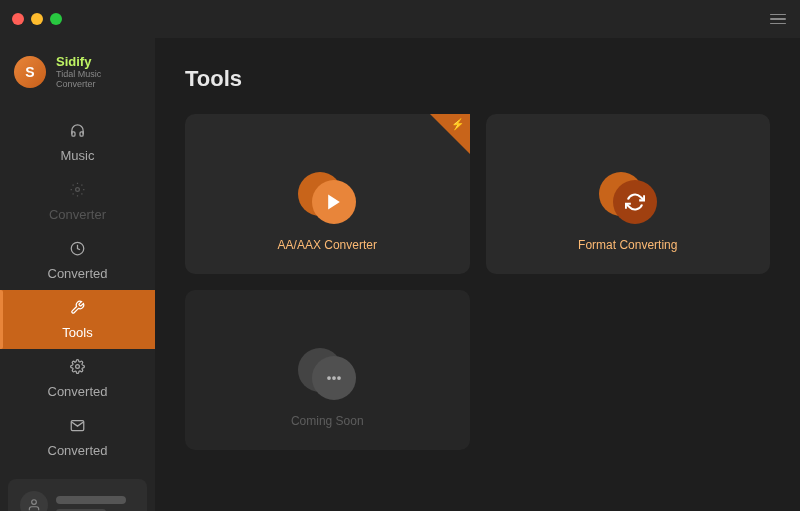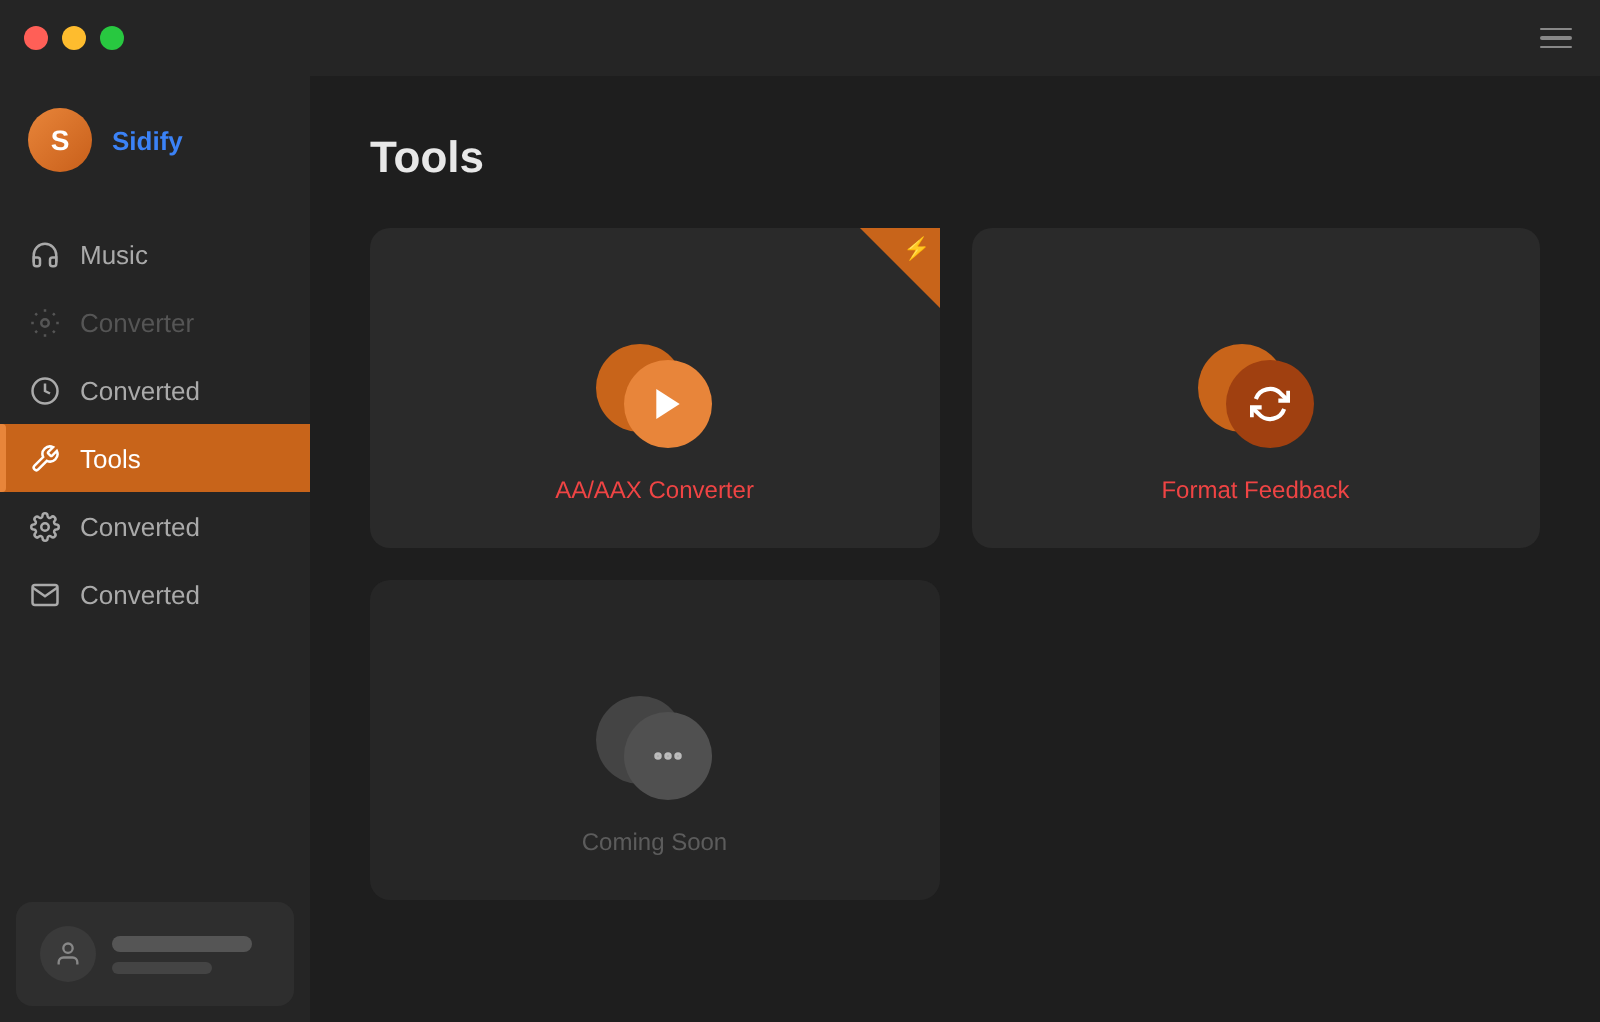--- a/index.html
+++ b/index.html
@@ -82,21 +82,21 @@
       display: flex;
       align-items: center;
       justify-content: center;
       color: white;
       font-size: 14px;
       font-weight: bold;
       flex-shrink: 0;
     }
     .logo-text {}
     .logo-name {
-      color: #3b82f6;
+      color: #bef264;
       font-size: 13px;
       font-weight: 600;
     }
     .logo-subtitle {
       color: #888;
       font-size: 9px;
     }
 
     
     .nav-section {
@@ -104,20 +104,21 @@
       padding: 4px 0;
     }
     .nav-item {
       display: flex;
       align-items: center;
       gap: 10px;
       padding: 9px 14px;
       cursor: pointer;
       border-radius: 0;
       position: relative;
+      flex-direction: column;
     }
     .nav-item.active {
       background: #c8641a;
     }
     .nav-item.active::before {
       content: '';
       position: absolute;
       left: 0;
       top: 0;
       bottom: 0;
@@ -303,21 +304,21 @@
     
     .tag-back { background: #c8641a; }
     .tag-front { background: #e8853a; }
 
     
     .cs-back { background: #555; }
     .cs-front { background: #666; }
 
     .tool-label {
       font-size: 12px;
-      color: #ef4444;
+      color: #fdba74;
       text-align: center;
     }
     .tool-card.disabled .tool-label {
       color: #777;
     }
   </style>
 </head>
 <body>
 
 <div class="title-bar">
@@ -334,20 +335,21 @@
 </div>
 
 <div class="app-body">
 
   <div class="sidebar">
 
     <div class="logo-area">
       <div class="logo-icon">S</div>
       <div class="logo-text">
         <div class="logo-name">Sidify</div>
+        <div class="logo-subtitle">Tidal Music Converter</div>
       </div>
     </div>
 
     <div class="nav-section">
 
       <div class="nav-item">
         <div class="nav-icon">
           <svg width="15" height="15" viewBox="0 0 24 24" fill="none" stroke="currentColor" stroke-width="2">
             <path d="M3 18v-6a9 9 0 0 1 18 0v6"></path>
             <path d="M21 19a2 2 0 0 1-2 2h-1a2 2 0 0 1-2-2v-3a2 2 0 0 1 2-2h3z"></path>
@@ -446,21 +448,21 @@
         <div class="tool-icon-wrap">
           <div class="icon-circle-back format-back"></div>
           <div class="icon-circle-front format-front">
             <svg width="20" height="20" viewBox="0 0 24 24" fill="none" stroke="white" stroke-width="2.5">
               <polyline points="23 4 23 10 17 10"></polyline>
               <polyline points="1 20 1 14 7 14"></polyline>
               <path d="M3.51 9a9 9 0 0 1 14.85-3.36L23 10M1 14l4.64 4.36A9 9 0 0 0 20.49 15"></path>
             </svg>
           </div>
         </div>
-        <span class="tool-label">Format Feedback</span>
+        <span class="tool-label">Format Converting</span>
       </div>
 
 
       <div class="tool-card disabled">
         <div class="tool-icon-wrap">
           <div class="icon-circle-back cs-back"></div>
           <div class="icon-circle-front cs-front">
             <svg width="20" height="20" viewBox="0 0 24 24" fill="none" stroke="white" stroke-width="2.5">
               <circle cx="12" cy="12" r="1"></circle>
                 <circle cx="6" cy="12" r="1"></circle>

